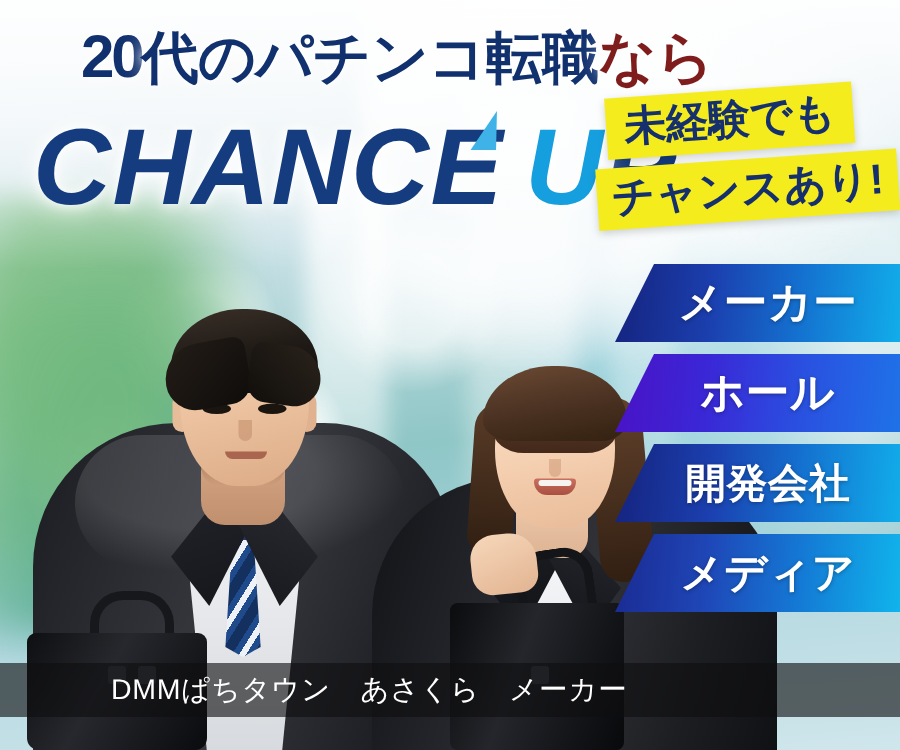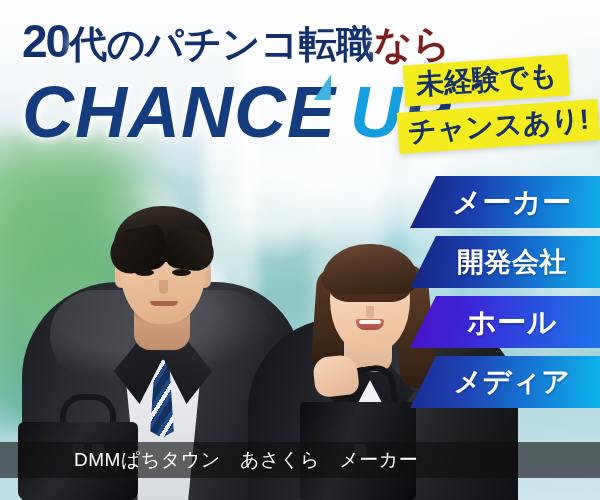--- a/index.html
+++ b/index.html
@@ -277,22 +277,23 @@
     font-weight: 700;
     color: #10306e;
     letter-spacing: -0.5px;
     text-shadow:
       0 0 6px rgba(255,255,255,0.95),
       0 0 12px rgba(255,255,255,0.85),
       0 0 20px rgba(255,255,255,0.7);
     white-space: nowrap;
   }
   .headline .num {
-    font-size: 46px;
+    font-size: 40px;
     letter-spacing: -2px;
+    margin-left: 32px;
   }
   .headline .tail { color: #7f1d1d; }
 
   
   .logo {
     position: absolute;
     left: 22px; top: 76px;
     font-size: 72px;
     line-height: 1;
     font-weight: 700;
@@ -478,25 +479,25 @@
   </div>
   <div class="logo-arrow"></div>
 
   <div class="badge badge-1">未経験でも</div>
   <div class="badge badge-2">チャンスあり!</div>
 
   <div class="bands">
     <div class="band band-1">
       <span class="band-label">メーカー</span>
     </div>
+    <div class="band band-2">
+      <span class="band-label">ホール</span>
+    </div>
     <div class="band band-3">
       <span class="band-label">開発会社</span>
-    </div>
-    <div class="band band-2">
-      <span class="band-label">ホール</span>
     </div>
     <div class="band band-5">
       <span class="band-label">メディア</span>
     </div>
   </div>
 
   <div class="caption">
     <span class="caption-text">DMMぱちタウン　あさくら　メーカー</span>
   </div>
 

